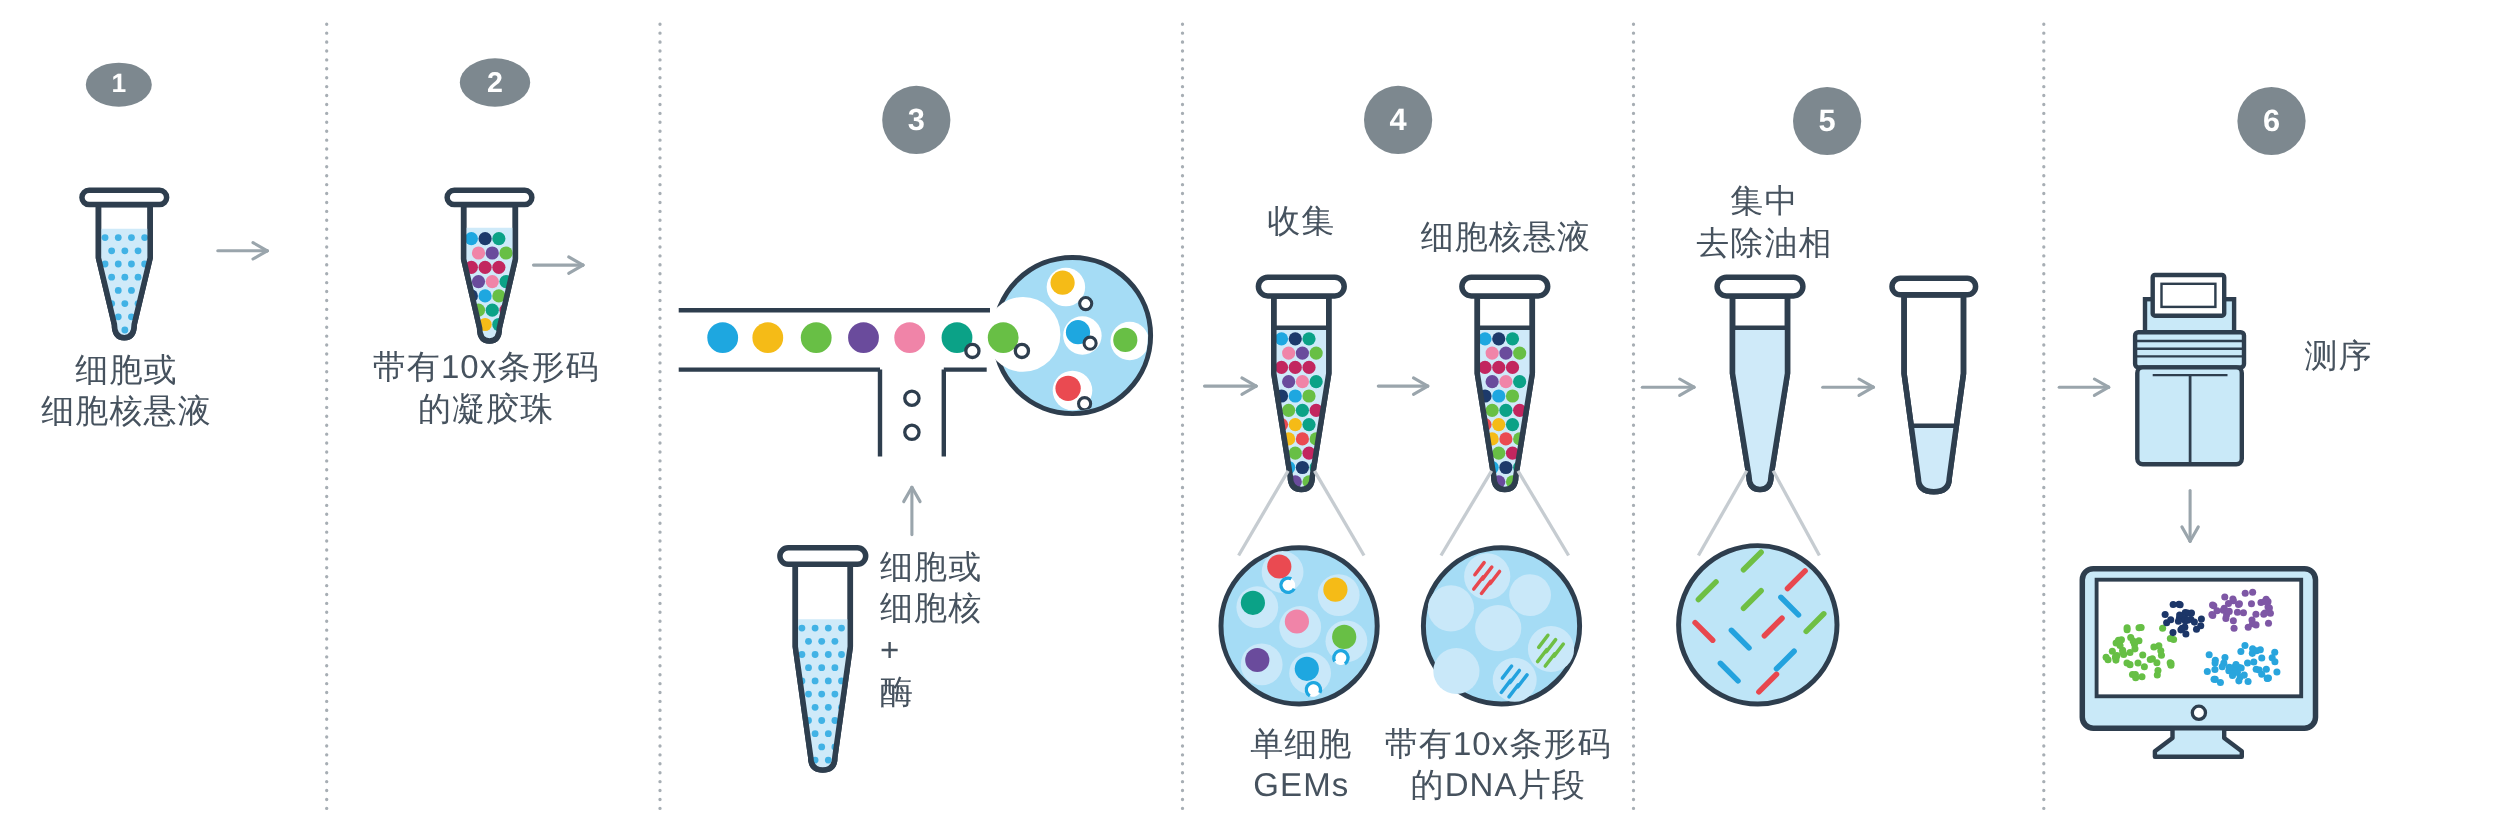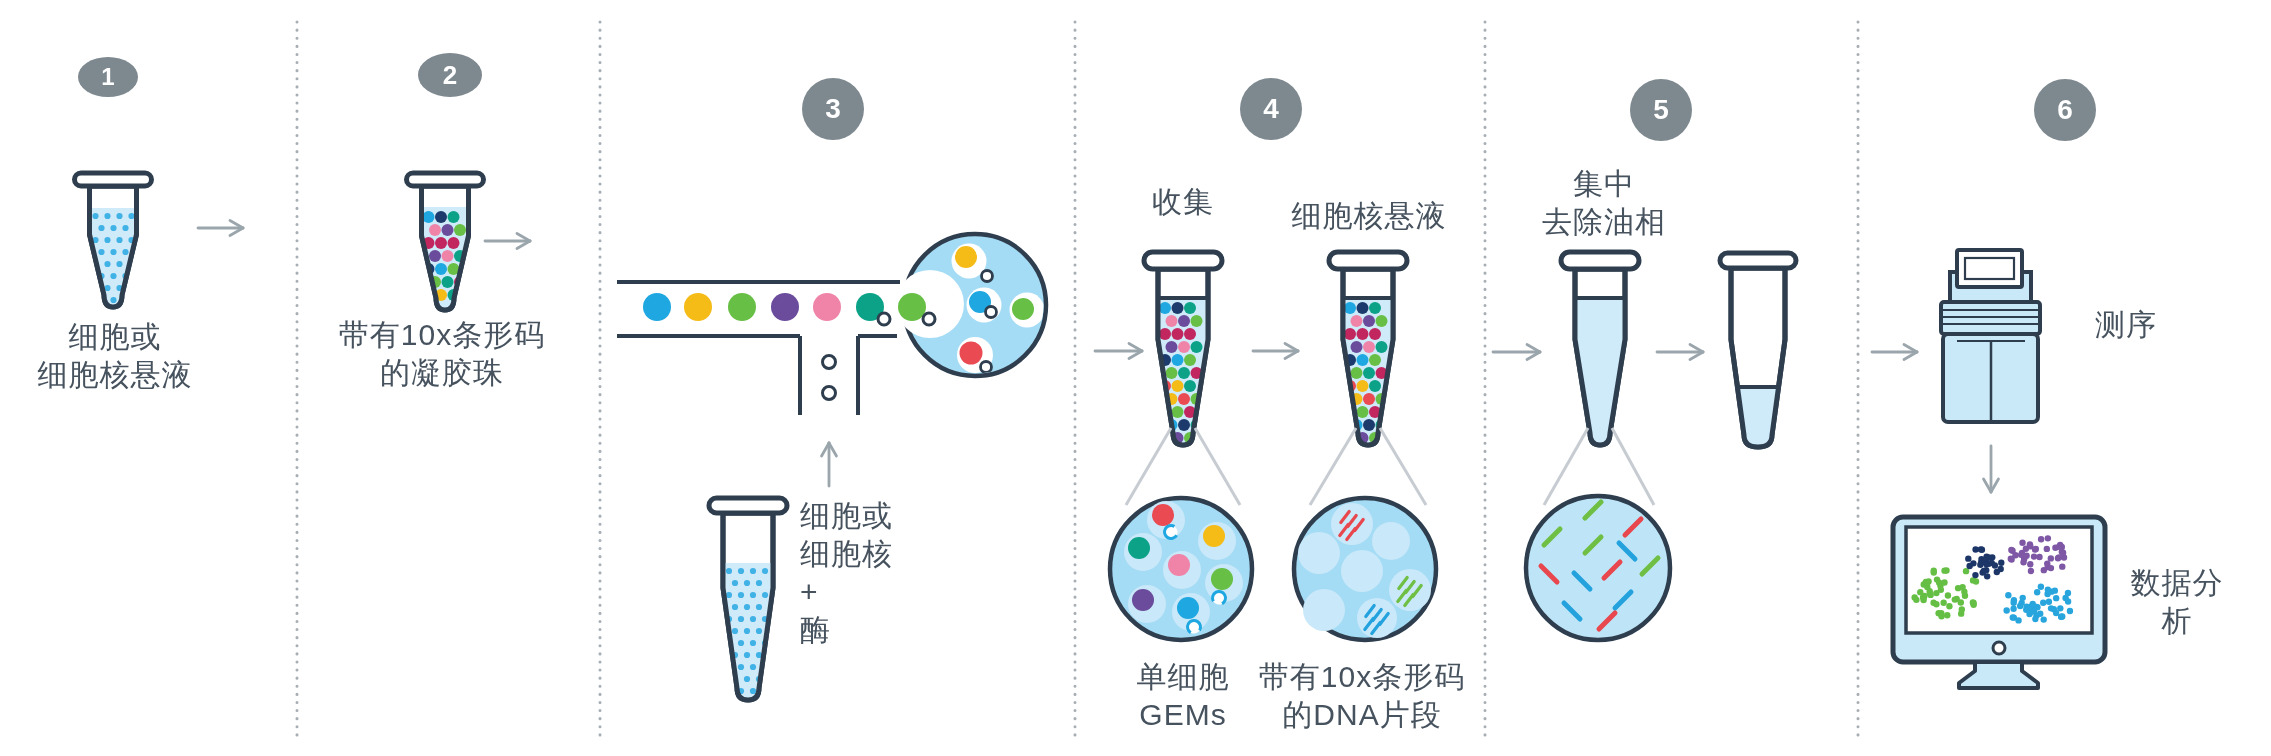--- a/index.html
+++ b/index.html
@@ -629,15 +629,14 @@
 酶</div>
   <div class="lbl" style="left:1183px;top:183px">收集</div>
   <div class="lbl" style="left:1369px;top:197px">细胞核悬液</div>
   <div class="lbl" style="left:1183px;top:658px">单细胞
 GEMs</div>
   <div class="lbl" style="left:1362px;top:658px">带有10x条形码
 的DNA片段</div>
   <div class="lbl" style="left:1604px;top:165px">集中
 去除油相</div>
   <div class="lbl" style="left:2126px;top:306px">测序</div>
-  <div class="lbl" style="left:2177px;top:564px">数据分析</div>
 
 </div>
 
 </body></html>

